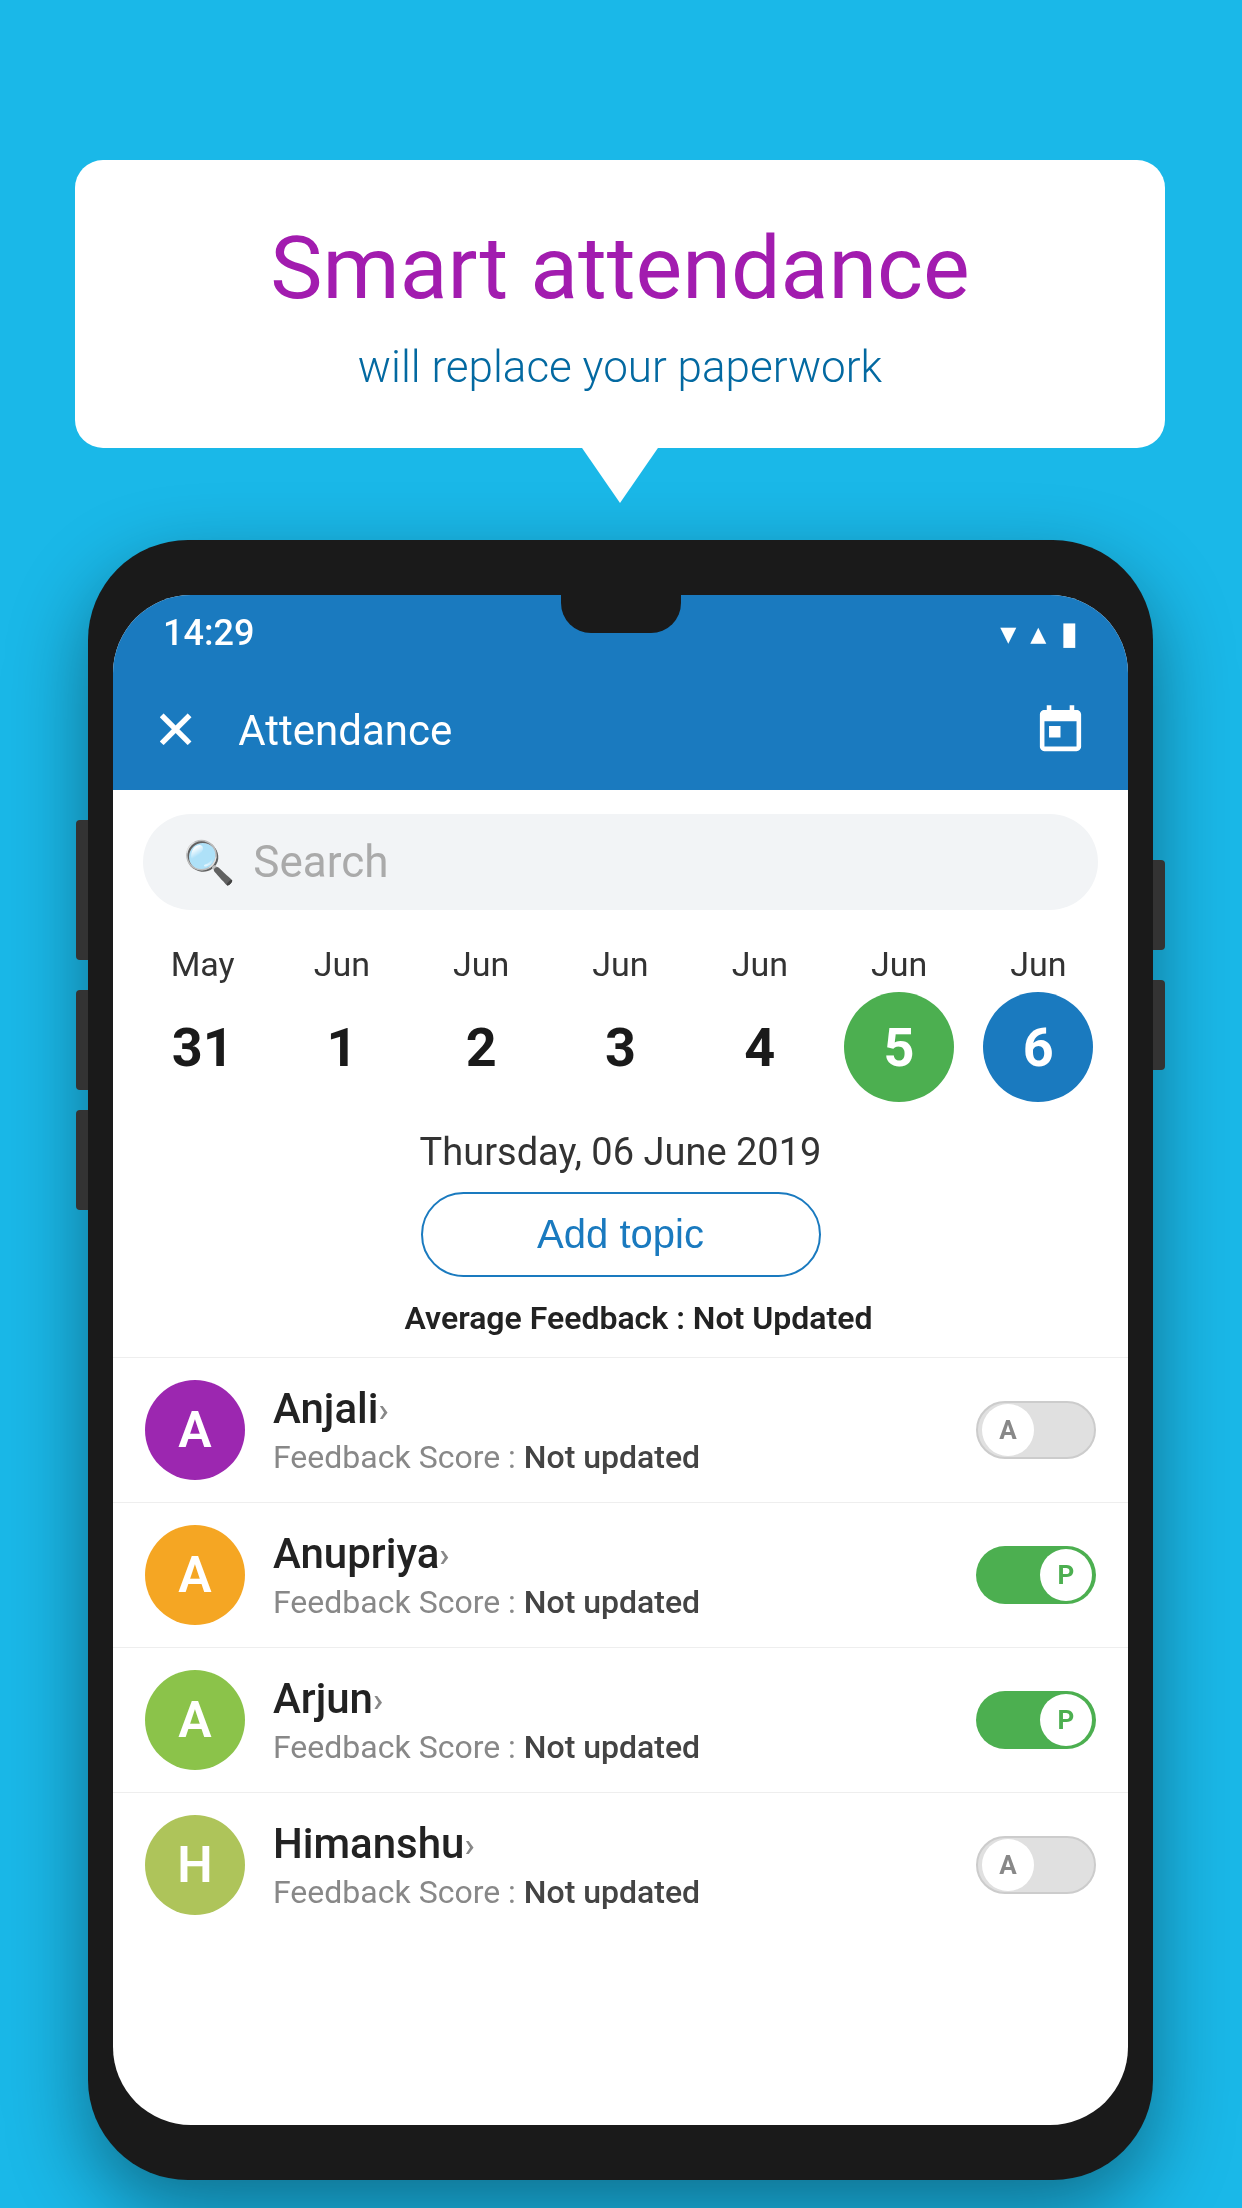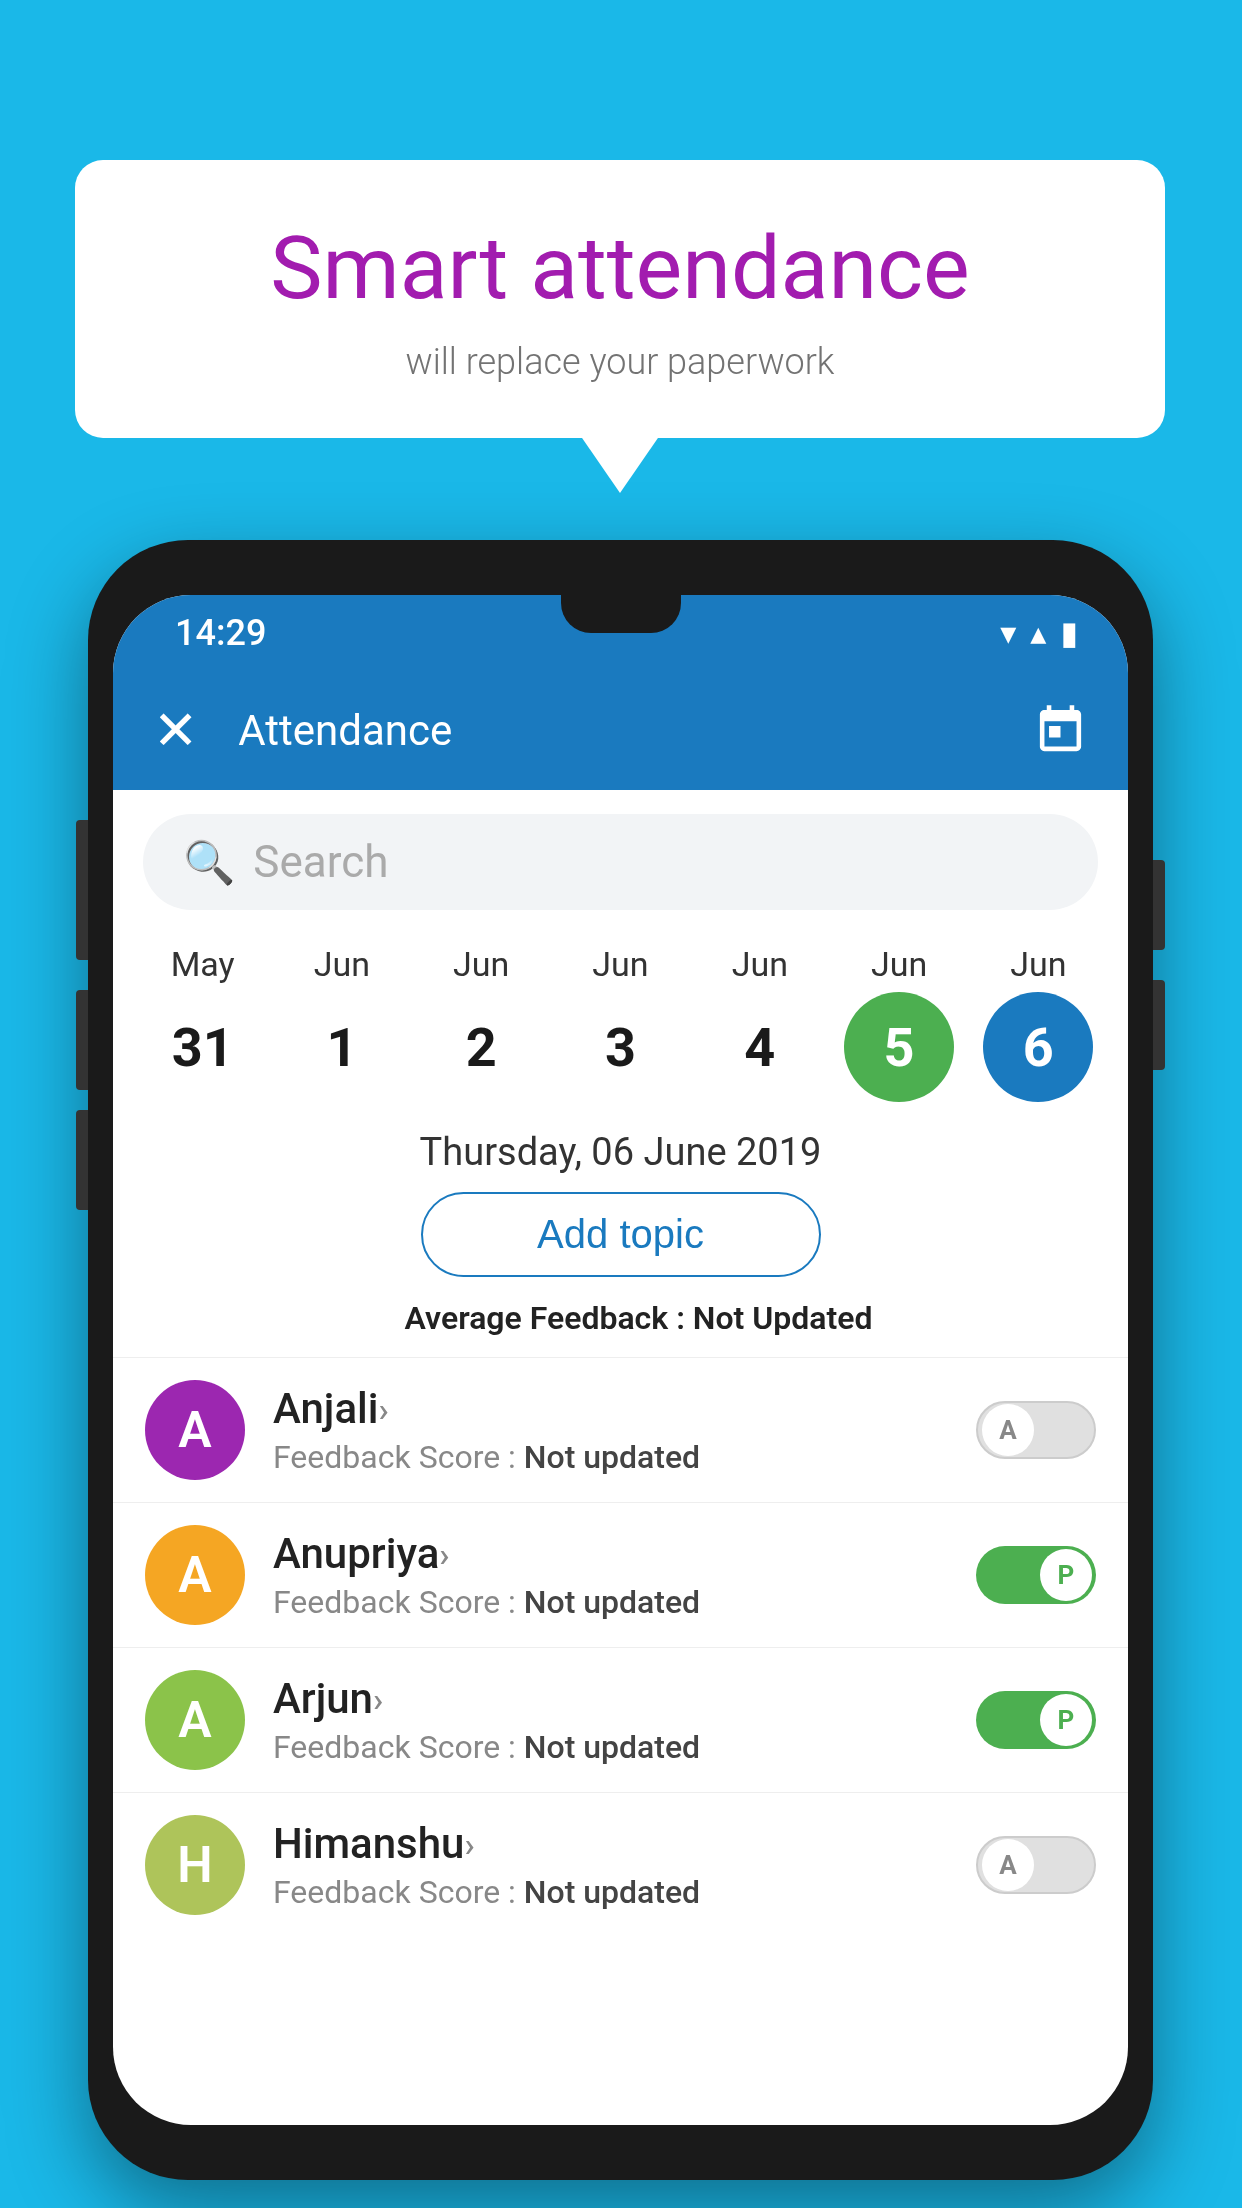--- a/index.html
+++ b/index.html
@@ -37,22 +37,22 @@
       border-top: 58px solid white;
     }
     .bubble-title {
       font-size: 88px;
       color: #a21caf;
       font-weight: 400;
       line-height: 1.1;
       margin-bottom: 24px;
     }
     .bubble-subtitle {
-      font-size: 36px;
-      color: #737373;
+      font-size: 44px;
+      color: #0369a1;
       font-weight: 300;
     }
 
     
     .phone-frame {
       position: absolute;
       top: 540px;
       left: 88px;
       width: 1065px;
       height: 1640px;
@@ -94,21 +94,20 @@
       display: flex;
       align-items: center;
       justify-content: space-between;
       padding: 0 50px;
       position: relative;
     }
     .status-time {
       color: white;
       font-size: 36px;
       font-weight: 500;
-      margin-left: 12px;
     }
     .status-icons {
       display: flex;
       align-items: center;
       gap: 14px;
     }
     .status-icons span {
       color: white;
       font-size: 32px;
     }

